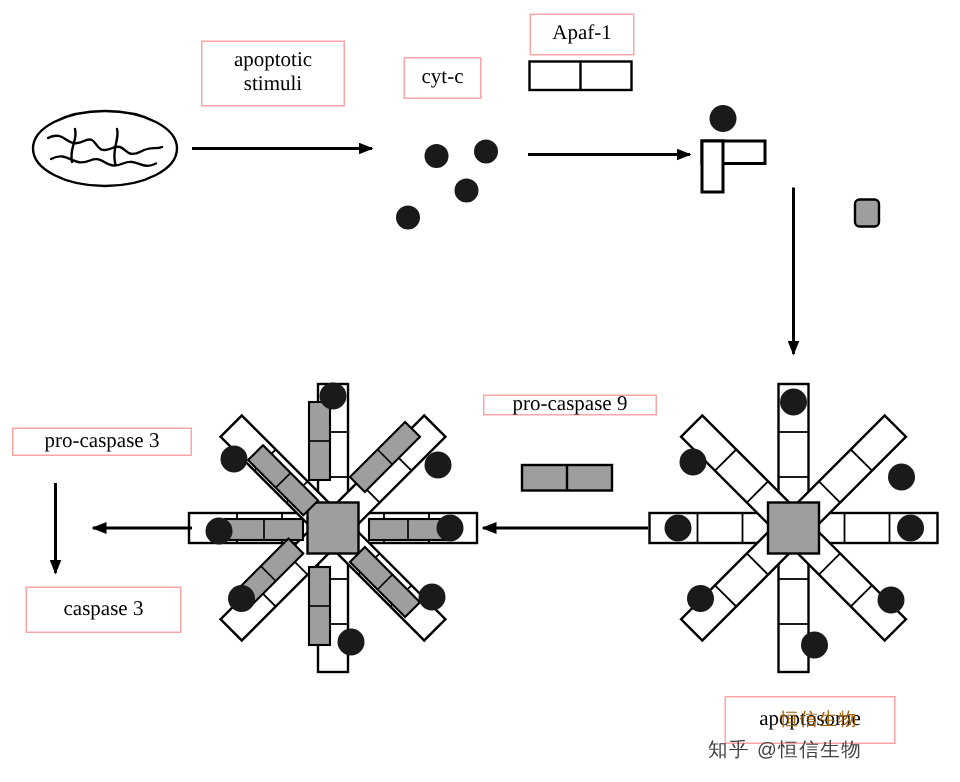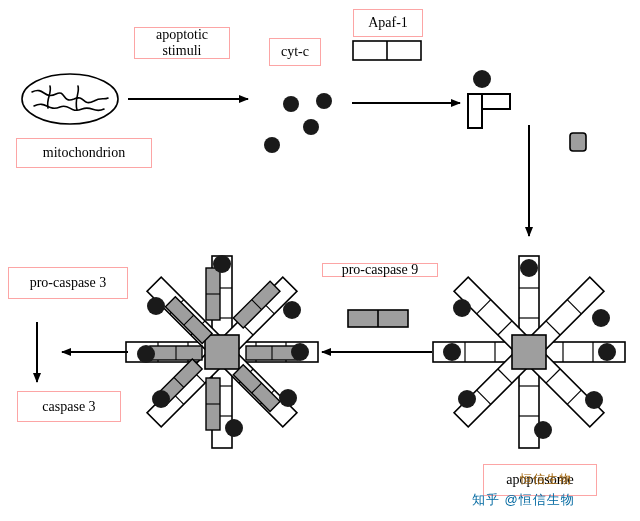--- a/index.html
+++ b/index.html
@@ -38,21 +38,21 @@
     left: 0;
     top: 0;
     width: 640px;
     height: 521px;
     overflow: visible;
   }
   .wm {
     position: absolute;
     font-family: "Liberation Sans", sans-serif;
     font-size: 13px;
-    color: #0369a1;
+    color: #404040;
     letter-spacing: 1px;
     white-space: nowrap;
   }
   .wm2 {
     position: absolute;
     font-family: "Liberation Sans", sans-serif;
     font-size: 12px;
     color: #a16207;
     letter-spacing: 1px;
     white-space: nowrap;
@@ -231,33 +231,32 @@
         <circle cx="288" cy="398" r="9"></circle>
         <circle cx="234" cy="428" r="9"></circle>
       </g>
     </g>
 
     <line x1="128" y1="352" x2="62" y2="352" stroke="#000" stroke-width="2" marker-end="url(#arrowhead)"></line>
 
     <line x1="37" y1="322" x2="37" y2="382" stroke="#000" stroke-width="2" marker-end="url(#arrowhead)"></line>
   </svg>
 
-  <div class="box" style="left:16px; top:138px; width:136px; height:30px;">mitochondrion</div>
-
-  <div class="box" style="left:134px; top:27px; width:96px; height:32px;">apoptotic
+
+  <div class="box" style="left:134px; top:27px; width:96px; height:44px;">apoptotic
 stimuli</div>
 
   <div class="box" style="left:269px; top:38px; width:52px; height:28px;">cyt-c</div>
 
   <div class="box" style="left:353px; top:9px; width:70px; height:28px;">Apaf-1</div>
 
 
   <div class="box" style="left:322px; top:263px; width:116px; height:14px;">pro-caspase 9</div>
 
-  <div class="box" style="left:8px; top:267px; width:120px; height:32px;">pro-caspase 3</div>
+  <div class="box" style="left:8px; top:285px; width:120px; height:19px;">pro-caspase 3</div>
 
   <div class="box" style="left:17px; top:391px; width:104px; height:31px;">caspase 3</div>
 
   <div class="box" style="left:483px; top:464px; width:114px; height:32px;">apoptosome</div>
 
   <div class="wm" style="left:472px; top:491px;">知乎 @恒信生物</div>
   <div class="wm2" style="left:520px; top:471px;">恒信生物</div>
 
 </div>
 

